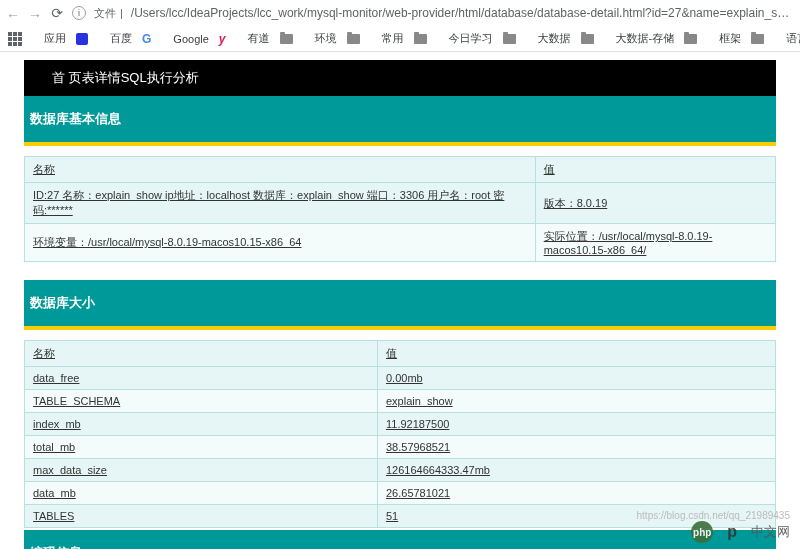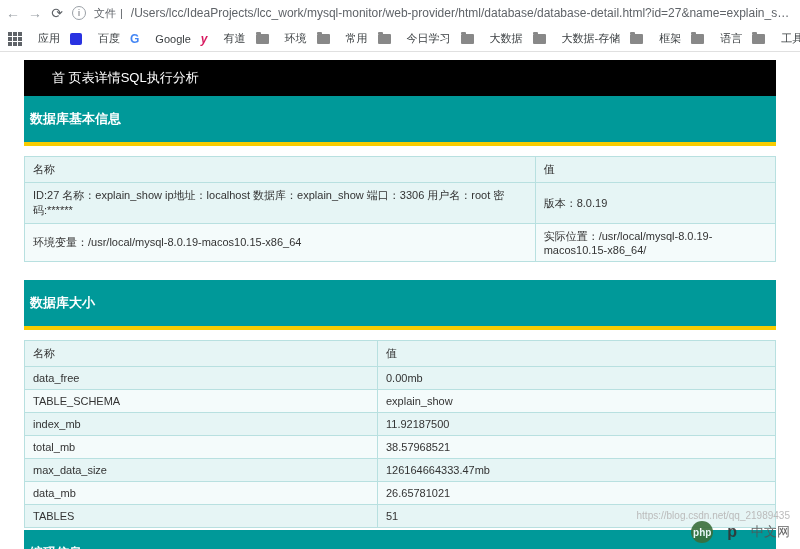--- a/index.html
+++ b/index.html
@@ -6,35 +6,35 @@
 body { font-family: -apple-system, "Helvetica Neue", Arial, sans-serif; font-size: 12px; color: #333; background: #fff; width: 800px; overflow: hidden; }
 
 
 .chrome-bar { height: 26px; display: flex; align-items: center; padding: 0 6px; background: #fff; gap: 8px; }
 .nav-btn { width: 14px; height: 14px; display: inline-flex; align-items: center; justify-content: center; color: #9aa0a6; font-size: 14px; }
 .nav-btn.active { color: #5f6368; }
 .url-prefix { color: #5f6368; font-size: 11px; display: flex; align-items: center; gap: 4px; text-align: right; }
 .info-icon { width: 14px; height: 14px; border: 1px solid #9aa0a6; border-radius: 50%; display: inline-flex; align-items: center; justify-content: center; font-size: 9px; color: #5f6368; }
 .url-text { color: #5f6368; font-size: 12px; white-space: nowrap; overflow: hidden; text-overflow: ellipsis; flex: 1; }
 .bookmark-bar { height: 26px; display: flex; align-items: center; padding: 0 8px; gap: 10px; border-bottom: 1px solid #e0e0e0; }
-.bm { display: inline-flex; align-items: center; gap: 16px; font-size: 11px; color: #3c4043; white-space: nowrap; }
+.bm { display: inline-flex; align-items: center; gap: 22px; font-size: 11px; color: #3c4043; white-space: nowrap; }
 .apps-icon { width: 14px; height: 14px; display: grid; grid-template-columns: repeat(3,1fr); grid-template-rows: repeat(3,1fr); gap: 1px; }
 .apps-icon span { background: #5f6368; }
 .folder { width: 13px; height: 10px; background: #888; border-radius: 1px; position: relative; }
 .folder::before { content:""; position:absolute; top:-2px; left:0; width:5px; height:2px; background:#888; border-radius:1px 1px 0 0; }
 .baidu-ico { width:12px; height:12px; background:#2932e1; border-radius:2px; }
 .g-ico { font-weight:bold; color:#4285f4; font-size:12px; }
 .y-ico { font-weight:bold; color:#d81b60; font-size:12px; font-style:italic; }
 
 
 .page { background: #fff; }
 .topnav { background: #000; color: #fff; height: 36px; display: flex; align-items: center; padding-left: 28px; font-size: 13px; }
 .topnav span { cursor: pointer; }
 .section-head { background: #009999; border-bottom: 4px solid #f8cc00; color: #fff; font-size: 13px; padding: 14px 6px; font-weight: bold; }
-.tbl { width: 100%; border-collapse: collapse; }
+.tbl { width: 100%; border-collapse: collapse; text-decoration: underline; }
 .tbl th, .tbl td { border: 1px solid #b8e0e0; padding: 5px 8px; text-align: left; font-weight: normal; font-size: 11px; }
 .tbl th { background: #e6f5f5; }
 .tbl tr:nth-child(even) td { background: #e6f5f5; }
 .tbl tr:nth-child(odd) td { background: #f4fbfb; }
 .margin-wrap { padding: 0 24px 0 24px; }
 .section-gap { height: 18px; }
 
 
 .wm { position: fixed; right: 10px; bottom: 6px; display: flex; align-items: center; gap: 14px; font-size: 13px; color: #555; opacity: 0.9; }
 .wm-logo { width: 22px; height: 22px; background: #3a6e3a; border-radius: 50%; display:flex; align-items:center; justify-content:center; color:#fff; font-size:10px; font-weight:bold; }

